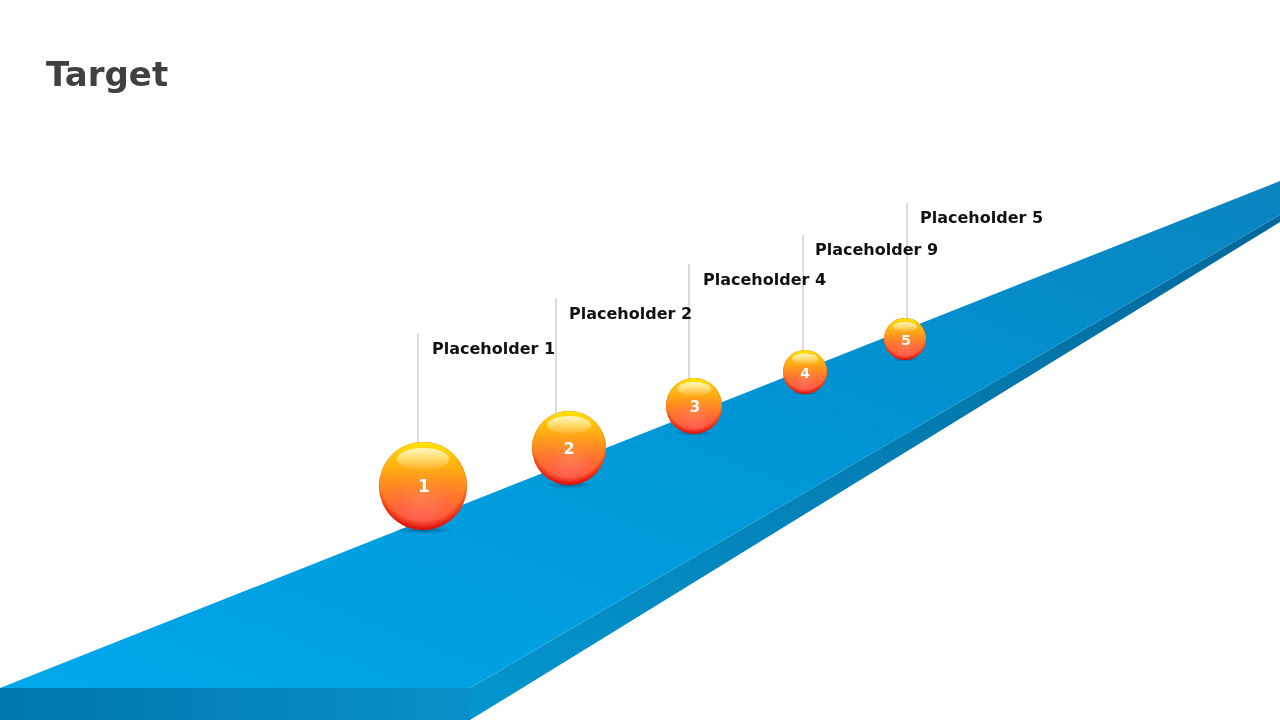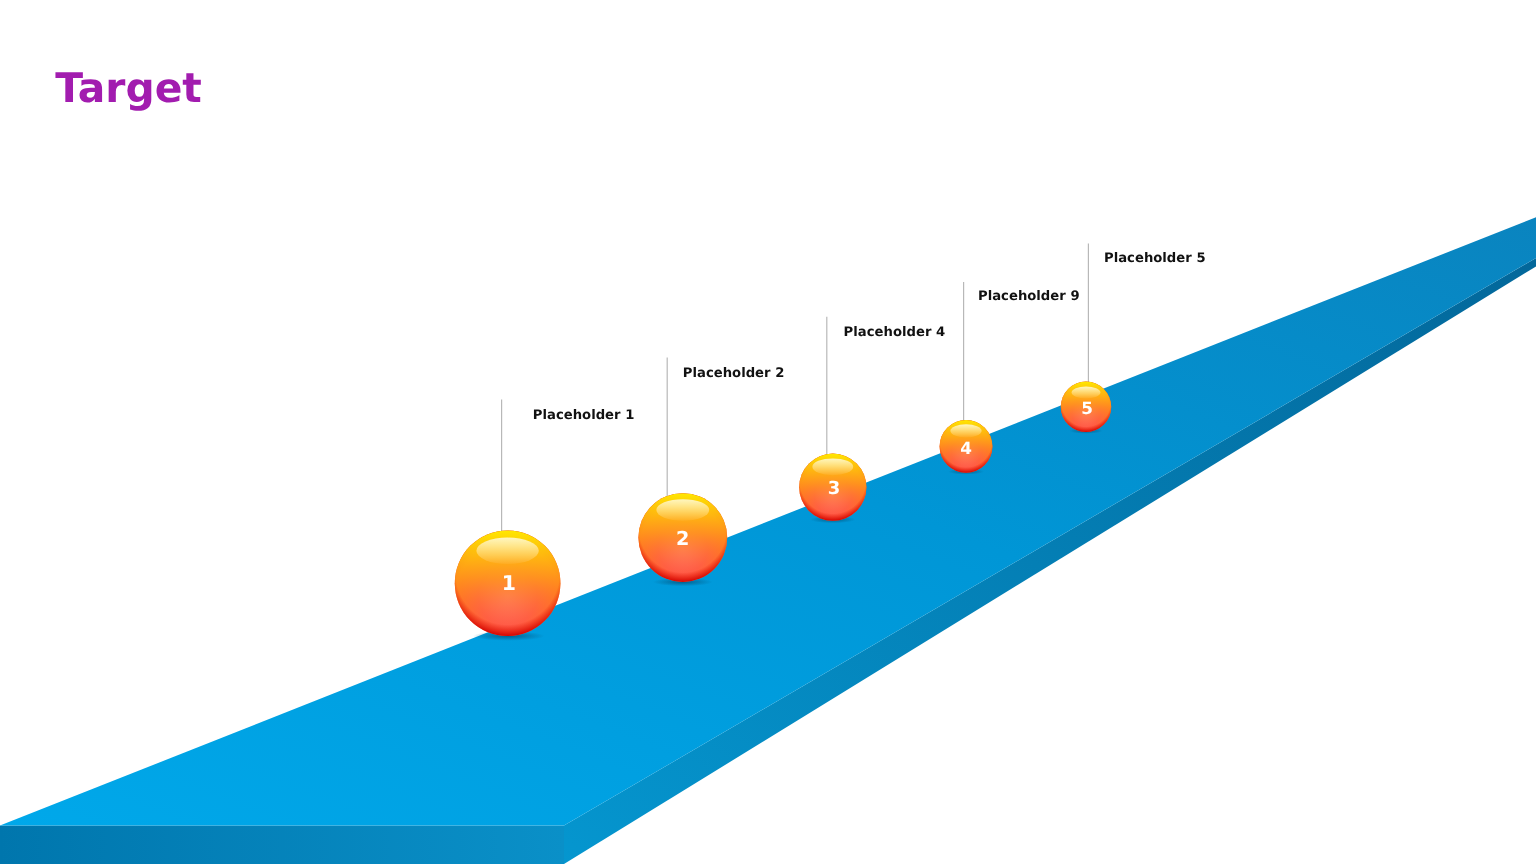--- a/index.html
+++ b/index.html
@@ -4,26 +4,26 @@
   <style>
     html, body { margin: 0; padding: 0; }
     body {
       width: 1280px; height: 720px; overflow: hidden;
       background: #ffffff; position: relative;
       font-family: "Liberation Sans", "DejaVu Sans", sans-serif;
     }
     .slide-title {
       position: absolute; left: 46px; top: 54px;
       font-family: "DejaVu Sans", sans-serif;
-      font-weight: bold; font-size: 34px; color: #a21caf; letter-spacing: 0px;
+      font-weight: bold; font-size: 34px; color: #404040; letter-spacing: 0px;
       margin: 0;
     }
     svg.stage { position: absolute; left: 0; top: 0; }
     .label {
-      position: absolute; font-weight: bold; font-size: 11px; color: #111;
+      position: absolute; font-weight: bold; font-size: 16px; color: #111;
       font-family: "DejaVu Sans", sans-serif; white-space: nowrap;
     }
     .ball-num {
       font-family: "DejaVu Sans", sans-serif; font-weight: bold; fill: #ffffff;
     }
   </style>
 </head>
 <body>
 
 <h1 class="slide-title">Target</h1>
@@ -119,17 +119,17 @@
   <g>
     <ellipse cx="905" cy="359" rx="14" ry="2.5" fill="url(#shadow)"></ellipse>
     <circle cx="905" cy="339" r="21" fill="url(#ballGrad)"></circle>
     <circle cx="905" cy="339" r="21" fill="url(#ballTop)"></circle>
     <circle cx="905" cy="339" r="21" fill="url(#ballRim)"></circle>
     <ellipse cx="905" cy="327" rx="12" ry="5" fill="url(#gloss)"></ellipse>
     <text class="ball-num" x="906" y="345" font-size="14" text-anchor="middle">5</text>
   </g>
 </svg>
 
-<div class="label" style="left:432px; top:339px;margin-left:12px;">Placeholder 1</div>
+<div class="label" style="left:432px; top:339px;">Placeholder 1</div>
 <div class="label" style="left:569px; top:304px;">Placeholder 2</div>
 <div class="label" style="left:703px; top:270px;">Placeholder 4</div>
 <div class="label" style="left:815px; top:240px;">Placeholder 9</div>
 <div class="label" style="left:920px; top:208px;">Placeholder 5</div>
 
 </body></html>

